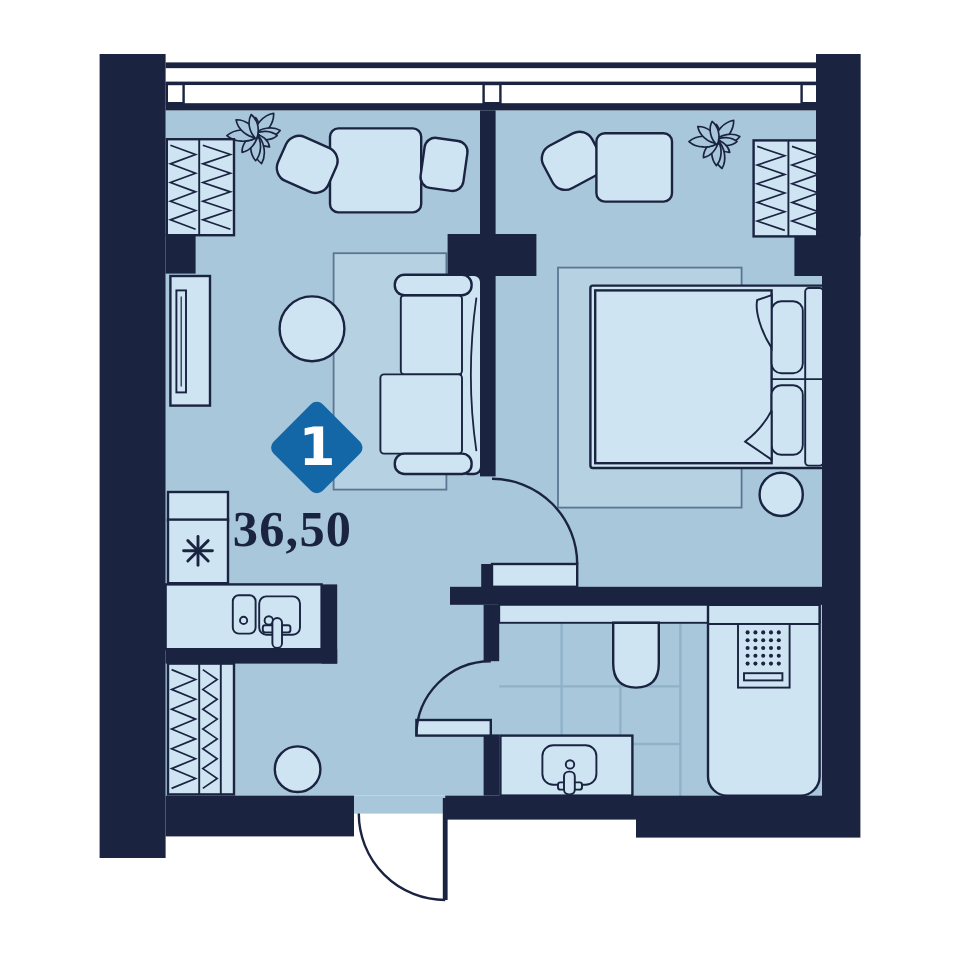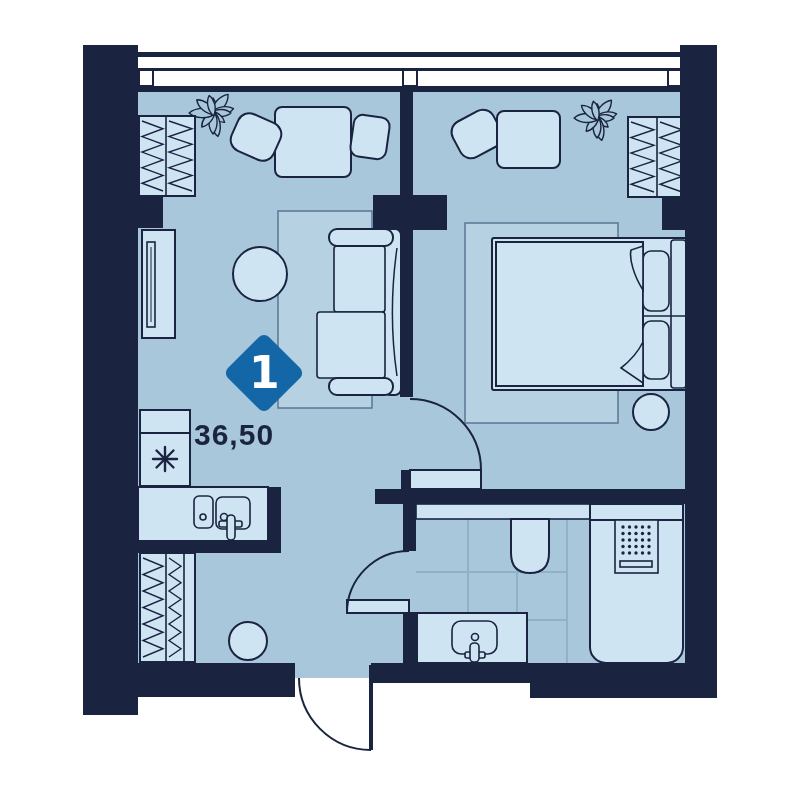--- a/index.html
+++ b/index.html
@@ -20,22 +20,22 @@
   .snowline{stroke:var(--wall);stroke-width:2.4;stroke-linecap:round;}
   .dot{fill:var(--wall);}
 
   .badge{position:absolute;left:235px;top:344px;width:58px;height:58px;
          background:var(--badge);transform:rotate(45deg);border-radius:7px;
          display:flex;align-items:center;justify-content:center;}
   .badge-num{transform:rotate(-45deg);color:#ffffff;
              font-family:"DejaVu Sans","Liberation Sans",sans-serif;
              font-weight:bold;font-size:44px;line-height:1;}
   .area-label{position:absolute;left:194px;top:418px;color:var(--text);
-              font-family:Liberation Sans, sans-serif;
-              font-weight:bold;font-size:30px;letter-spacing:1px;}
+              font-family:Liberation Serif, serif;
+              font-weight:bold;font-size:42px;letter-spacing:1px;}
 </style>
 </head>
 <body>
 
 <div id="stage">
 <svg id="plan-svg" width="800" height="800" viewBox="0 0 800 800">
 
   <g>
     <rect class="floor" x="138" y="92" width="547" height="571"></rect>
     <rect class="floor" x="295" y="663" width="76" height="15"></rect>

